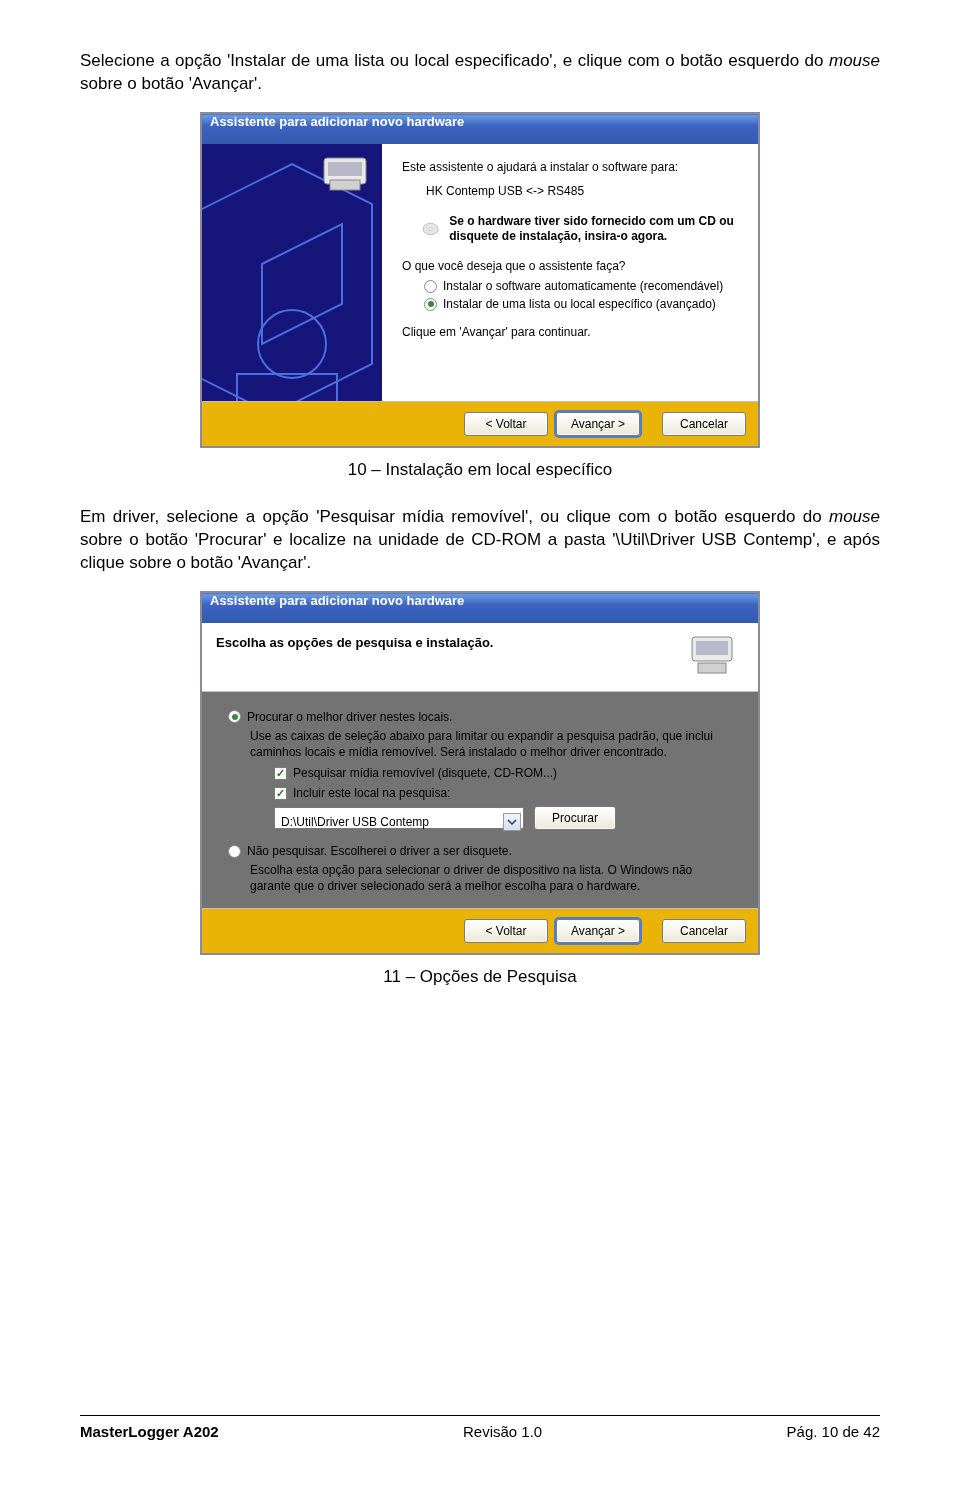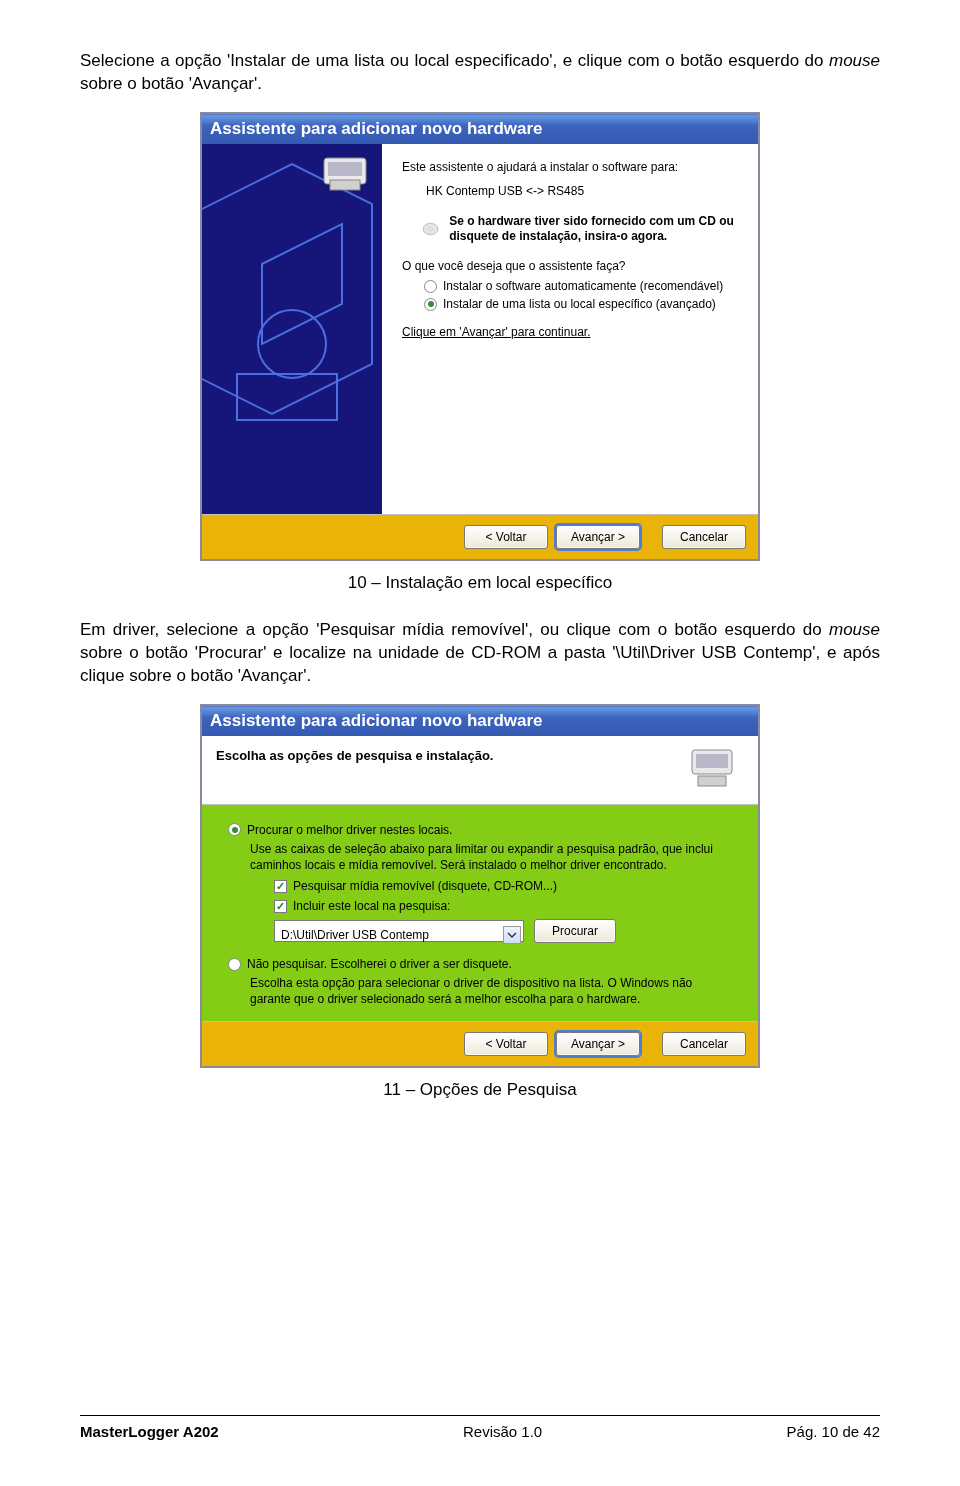--- a/index.html
+++ b/index.html
@@ -24,33 +24,33 @@
     border: 2px solid #8a8a9a;
     background: #ece9d8;
     width: 560px;
     margin: 16px auto 8px auto;
   }
   .titlebar {
     height: 30px;
     background: linear-gradient(to bottom, #4a6fcc, #6699dd 6%, #3c63c0 40%, #345ab0 100%);
     color: #fff;
     font-weight: bold;
-    font-size: 17px;
-    display: flex;
-    align-items: center;
+    font-size: 13px;
+    display: flex;
+    align-items: flex-start;
     padding: 0 8px;
     gap: 6px;
   }
   .dialog-body {
     display: flex;
     flex-direction: column;
   }
   .wiz-top {
     display: flex;
-    height: 370px;
+    height: 257px;
     background: #fff;
   }
   .wiz-art {
     width: 180px;
     background: #15157a;
     position: relative;
     overflow: hidden;
   }
   .wiz-art svg { position:absolute; top:0; left:0; }
   .wiz-content {
@@ -65,21 +65,21 @@
   .cd-block .txt { font-weight:bold; font-size:12px; line-height:1.3; }
   .prompt { margin: 10px 0 6px 0; }
   .radio-row { display:flex; align-items:center; gap:6px; margin: 4px 0 4px 22px; font-size:12px;}
   .radio-dot {
     width:13px; height:13px; border:1px solid #888; border-radius:50%;
     background:#fff; display:flex; align-items:center; justify-content:center;
   }
   .radio-dot.sel::after {
     content:""; width:6px; height:6px; border-radius:50%; background:#3a8a3a;
   }
-  .click-next { margin-top: 14px; text-decoration: underline; }
+  .click-next { margin-top: 14px; }
   .button-strip {
     border-top: 1px solid #c0c0c0;
     background: #eab308;
     padding: 10px 12px;
     display: flex;
     justify-content: flex-end;
     gap: 8px;
   }
   .xp-btn {
     min-width: 84px;
@@ -103,21 +103,21 @@
     background: #fff;
     padding: 12px 14px;
     display: flex;
     justify-content: space-between;
     align-items: flex-start;
     border-bottom: 1px solid #c0c0c0;
   }
   .header-band .title { font-weight: bold; font-size: 13px; }
   .miniart { width:56px; height:44px; }
   .search-body {
-    background: #84cc16;
+    background: #737373;
     padding: 14px 22px 10px 22px;
     font-size: 12px;
   }
   .sub { margin: 4px 0 4px 26px; line-height:1.35; }
   .check-row { display:flex; align-items:center; gap:6px; margin: 6px 0 0 50px; font-size:12px;}
   .chk {
     width:13px; height:13px; border:1px solid #7a7a7a; background:#fff;
     display:flex; align-items:center; justify-content:center;
   }
   .chk.c::after {

